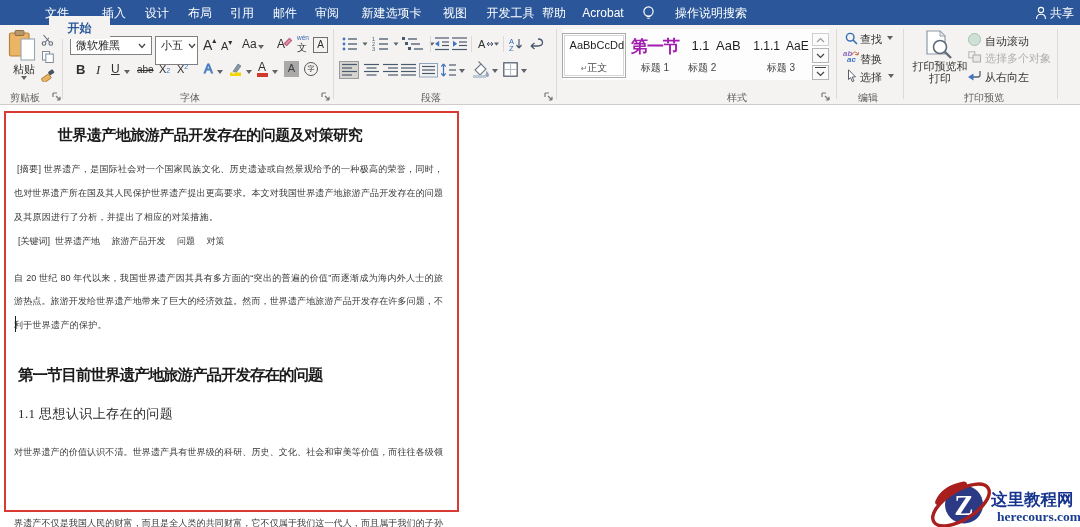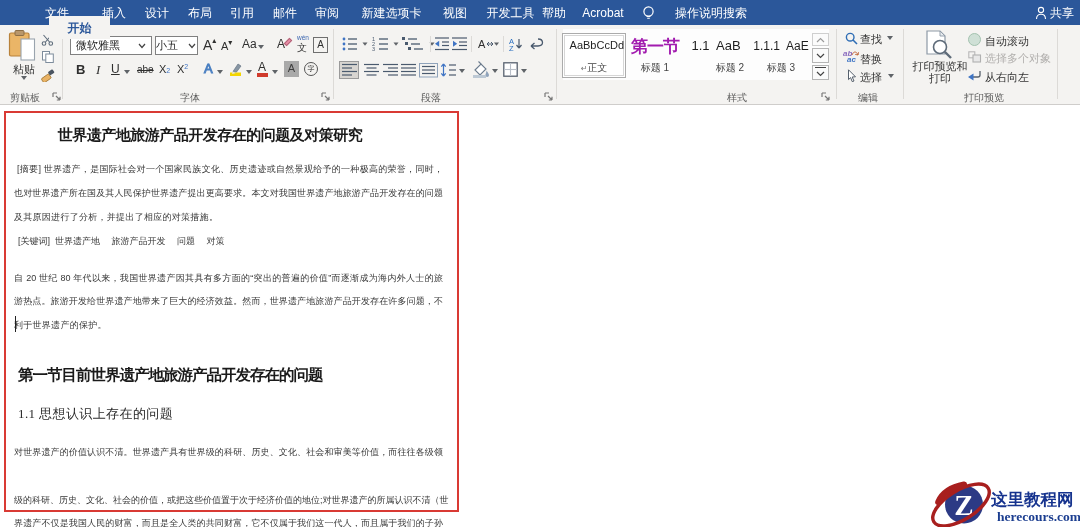--- a/index.html
+++ b/index.html
@@ -99,21 +99,21 @@
     </svg>
     <svg class="launcher" style="left:52px;" viewBox="0 0 10 10">
       <path d="M1 1 h4 M1 1 v4" stroke="#777" stroke-width="1.2" fill="none"></path>
       <path d="M4 4 l4 4 M8 8 v-3.2 M8 8 h-3.2" stroke="#777" stroke-width="1.2" fill="none"></path>
     </svg>
 
     <div class="combo" style="left:70px;top:11px;width:82px;height:19px;line-height:17px;padding-left:5px;">微软雅黑</div>
     <svg class="chev" style="left:138px;top:18px;" viewBox="0 0 8 6">
         <path d="M1 1 L4 4.5 L7 1" stroke="#444" stroke-width="1.2" fill="none"></path>
       </svg>
-    <div class="combo" style="left:155px;top:11px;width:43px;height:19px;line-height:17px;">小五</div>
+    <div class="combo" style="left:155px;top:11px;width:43px;height:29px;line-height:17px;padding-left:5px;">小五</div>
     <svg class="chev" style="left:188px;top:18px;" viewBox="0 0 8 6">
         <path d="M1 1 L4 4.5 L7 1" stroke="#444" stroke-width="1.2" fill="none"></path>
       </svg>
     <div class="ric" style="left:203px;top:11px;font-size:14px;color:#2f2f2f;">A<span style="font-size:8px;vertical-align:7px;">▴</span></div>
     <div class="ric" style="left:221px;top:13px;font-size:11px;color:#2f2f2f;">A<span style="font-size:8px;vertical-align:5px;">▾</span></div>
     <div class="ric" style="left:242px;top:12px;font-size:12px;color:#2f2f2f;">Aa</div>
     <div class="dd" style="left:258px;top:20px;"></div>
     <div class="ric" style="left:277px;top:12px;font-size:12px;color:#2f2f2f;">A</div>
     <div class="abs" style="left:284px;top:15px;width:8px;height:4px;background:#e98ca6;transform:rotate(-45deg);border:0.5px solid #b06377;"></div>
     <div class="ric" style="left:297px;top:16px;font-size:10px;color:#2f2f2f;">文</div>
@@ -274,21 +274,21 @@
       <path d="M4 4 l4 4 M8 8 v-3.2 M8 8 h-3.2" stroke="#777" stroke-width="1.2" fill="none"></path>
     </svg>
 
     <div class="abs" style="left:563px;top:4px;width:266px;height:51px;background:#fdfdfd;"></div>
     <div class="abs" style="left:562px;top:8px;width:64px;height:45px;background:#fff;border:1px solid #ababab;box-shadow:inset 0 0 0 1px #fff, inset 0 0 0 2px #d6d6d6;"></div>
     <div class="abs" style="left:564px;top:14px;width:60px;text-align:right;font-size:11px;color:#1f1f1f;">AaBbCcDd</div>
     <div class="abs" style="left:566px;top:36px;width:56px;text-align:center;font-size:10px;color:#444;"><span style="font-size:8px;color:#777;">↵</span>正文</div>
     <div class="abs" style="left:630px;top:10px;width:50px;text-align:center;font-size:17px;font-weight:bold;color:#a21caf;letter-spacing:-1px;">第一节</div>
     <div class="abs" style="left:630px;top:36px;width:50px;text-align:center;font-size:10px;color:#444;">标题 1</div>
     <div class="abs" style="left:688px;top:13px;width:56px;text-align:center;font-size:13px;color:#1f1f1f;">1.1&nbsp; AaB</div>
-    <div class="abs" style="left:688px;top:36px;width:56px;text-align:right;font-size:10px;color:#444;">标题 2</div>
+    <div class="abs" style="left:688px;top:36px;width:56px;text-align:left;font-size:10px;color:#444;">标题 2</div>
     <div class="abs" style="left:750px;top:14px;width:62px;text-align:center;font-size:12px;color:#1f1f1f;">1.1.1&nbsp; AaE</div>
     <div class="abs" style="left:750px;top:36px;width:62px;text-align:center;font-size:10px;color:#444;">标题 3</div>
     <div class="abs" style="left:812px;top:8px;width:17px;height:13px;border:1px solid #cfcfcf;background:#fbfbfb;"></div>
     <svg class="abs" style="left:816px;top:12px;" width="9" height="6" viewBox="0 0 9 6">
         <path d="M1 5 L4.5 1.5 L8 5" stroke="#9a9a9a" stroke-width="1.2" fill="none"></path>
       </svg>
     <div class="abs" style="left:812px;top:23px;width:17px;height:15px;border:1px solid #b5b5b5;background:#fbfbfb;"></div>
     <svg class="abs" style="left:816px;top:28px;" width="9" height="6" viewBox="0 0 9 6">
         <path d="M1 1 L4.5 4.5 L8 1" stroke="#444" stroke-width="1.2" fill="none"></path>
       </svg>
@@ -351,21 +351,20 @@
     <div class="cjk-line" style="top:124px;left:18px;">[关键词] &nbsp;世界遗产地　&nbsp;旅游产品开发　&nbsp;问题　&nbsp;对策</div>
 
     <div class="cjk-line just" style="top:161px;">自 20 世纪 80 年代以来，我国世界遗产因其具有多方面的“突出的普遍的价值”而逐渐成为海内外人士的旅</div>
     <div class="cjk-line just" style="top:184px;">游热点。旅游开发给世界遗产地带来了巨大的经济效益。然而，世界遗产地旅游产品开发存在许多问题，不</div>
     <div class="cjk-line" style="top:208px;letter-spacing:0.28px;">利于世界遗产的保护。</div>
 
     <div class="abs" style="left:18px;top:260px;height:20px;line-height:20px;font-size:15.5px;font-weight:bold;color:#1a1a1a;letter-spacing:-1px;">第一节目前世界遗产地旅游产品开发存在的问题</div>
     <div class="abs" style="left:18px;top:300px;height:18px;line-height:18px;font-size:13px;color:#2c2c2c;letter-spacing:0.4px;font-family:'Liberation Serif',serif;">1.1 思想认识上存在的问题</div>
 
     <div class="cjk-line just" style="top:335px;">对世界遗产的价值认识不清。世界遗产具有世界级的科研、历史、文化、社会和审美等价值，而往往各级领</div>
-    <div class="cjk-line just" style="top:383px;">级的科研、历史、文化、社会的价值，或把这些价值置于次于经济价值的地位;对世界遗产的所属认识不清（世</div>
     <div class="cjk-line just" style="top:406px;">界遗产不仅是我国人民的财富，而且是全人类的共同财富，它不仅属于我们这一代人，而且属于我们的子孙</div>
     <div class="abs" style="left:15px;top:211px;width:1px;height:16px;background:#222;"></div>
   </div>
 
   <div id="logo" class="abs" style="left:925px;top:478px;">
     <svg width="158" height="49" viewBox="0 0 158 49">
       <circle cx="39" cy="26.5" r="19" fill="#2c3a85"></circle>
       <text x="39" y="37" font-size="29" font-weight="bold" fill="#fff" text-anchor="middle" font-family="Liberation Serif,serif">Z</text>
       <ellipse cx="36" cy="27" rx="32" ry="14.5" fill="none" stroke="#a81f1e" stroke-width="3.4" transform="rotate(-32 36 27)"></ellipse>
       <path d="M 13.5 24 Q 19.5 10.5 39 6.8" fill="none" stroke="#a81f1e" stroke-width="6.6" stroke-linecap="round"></path>

